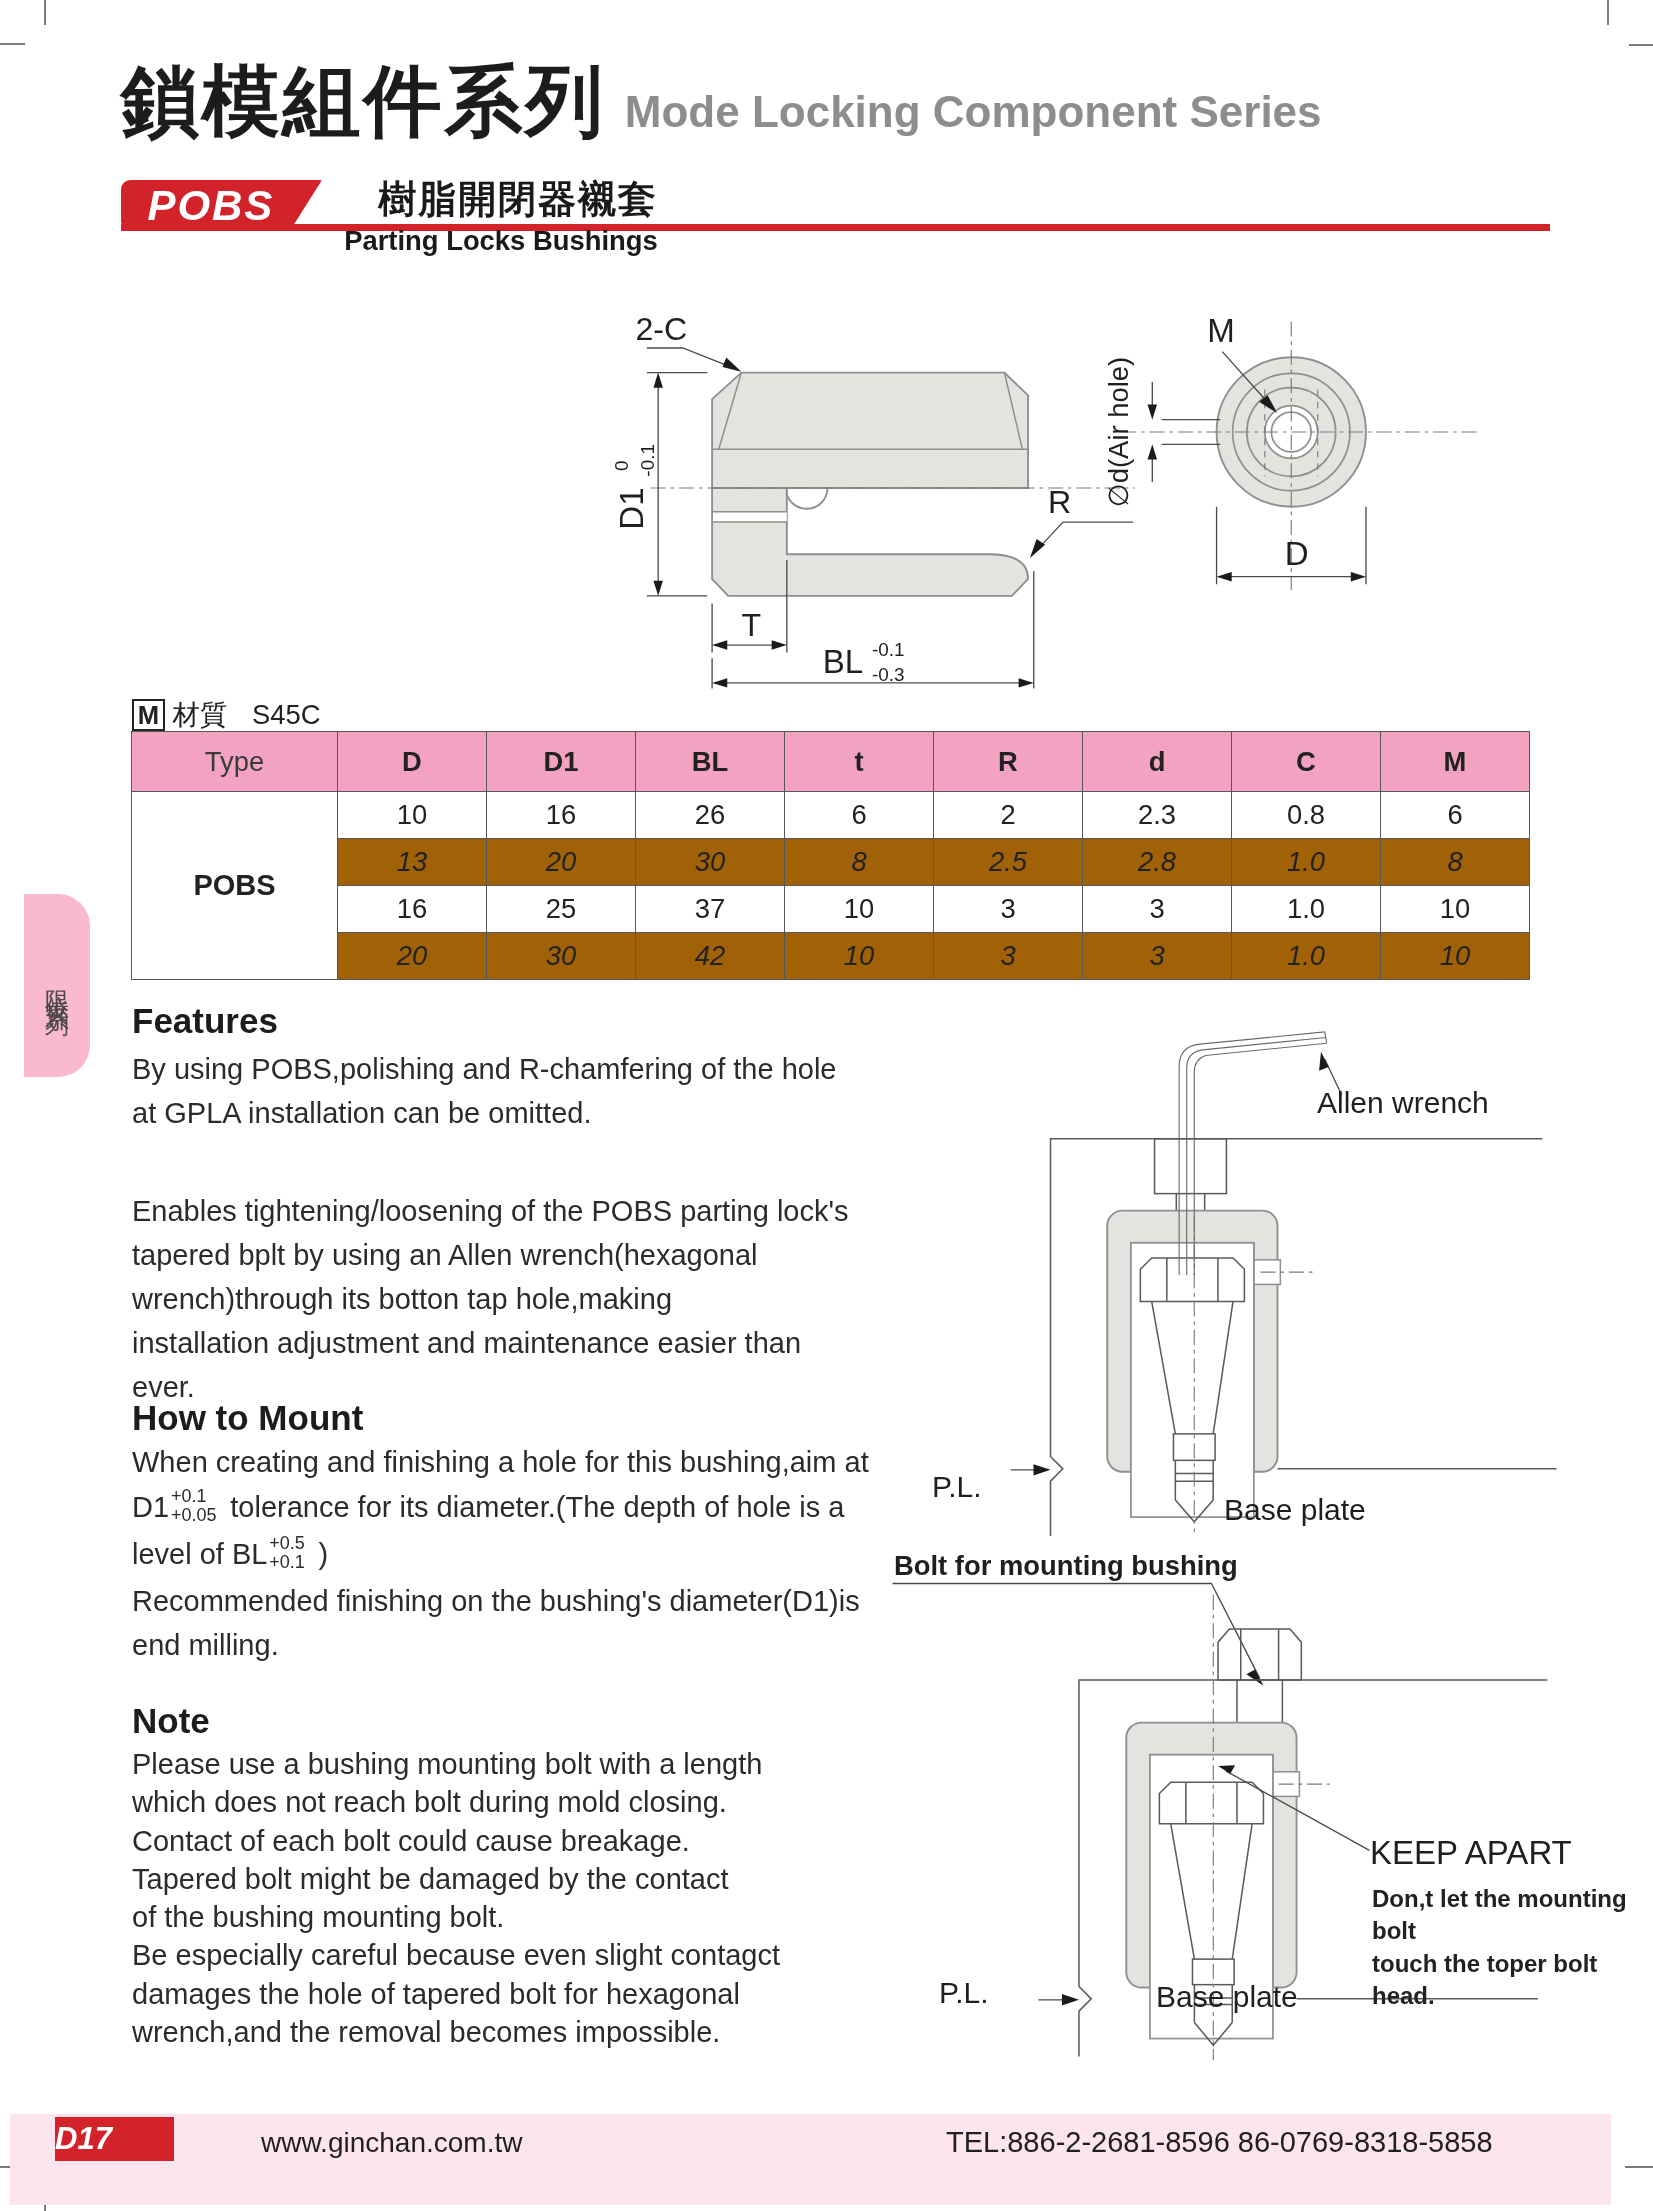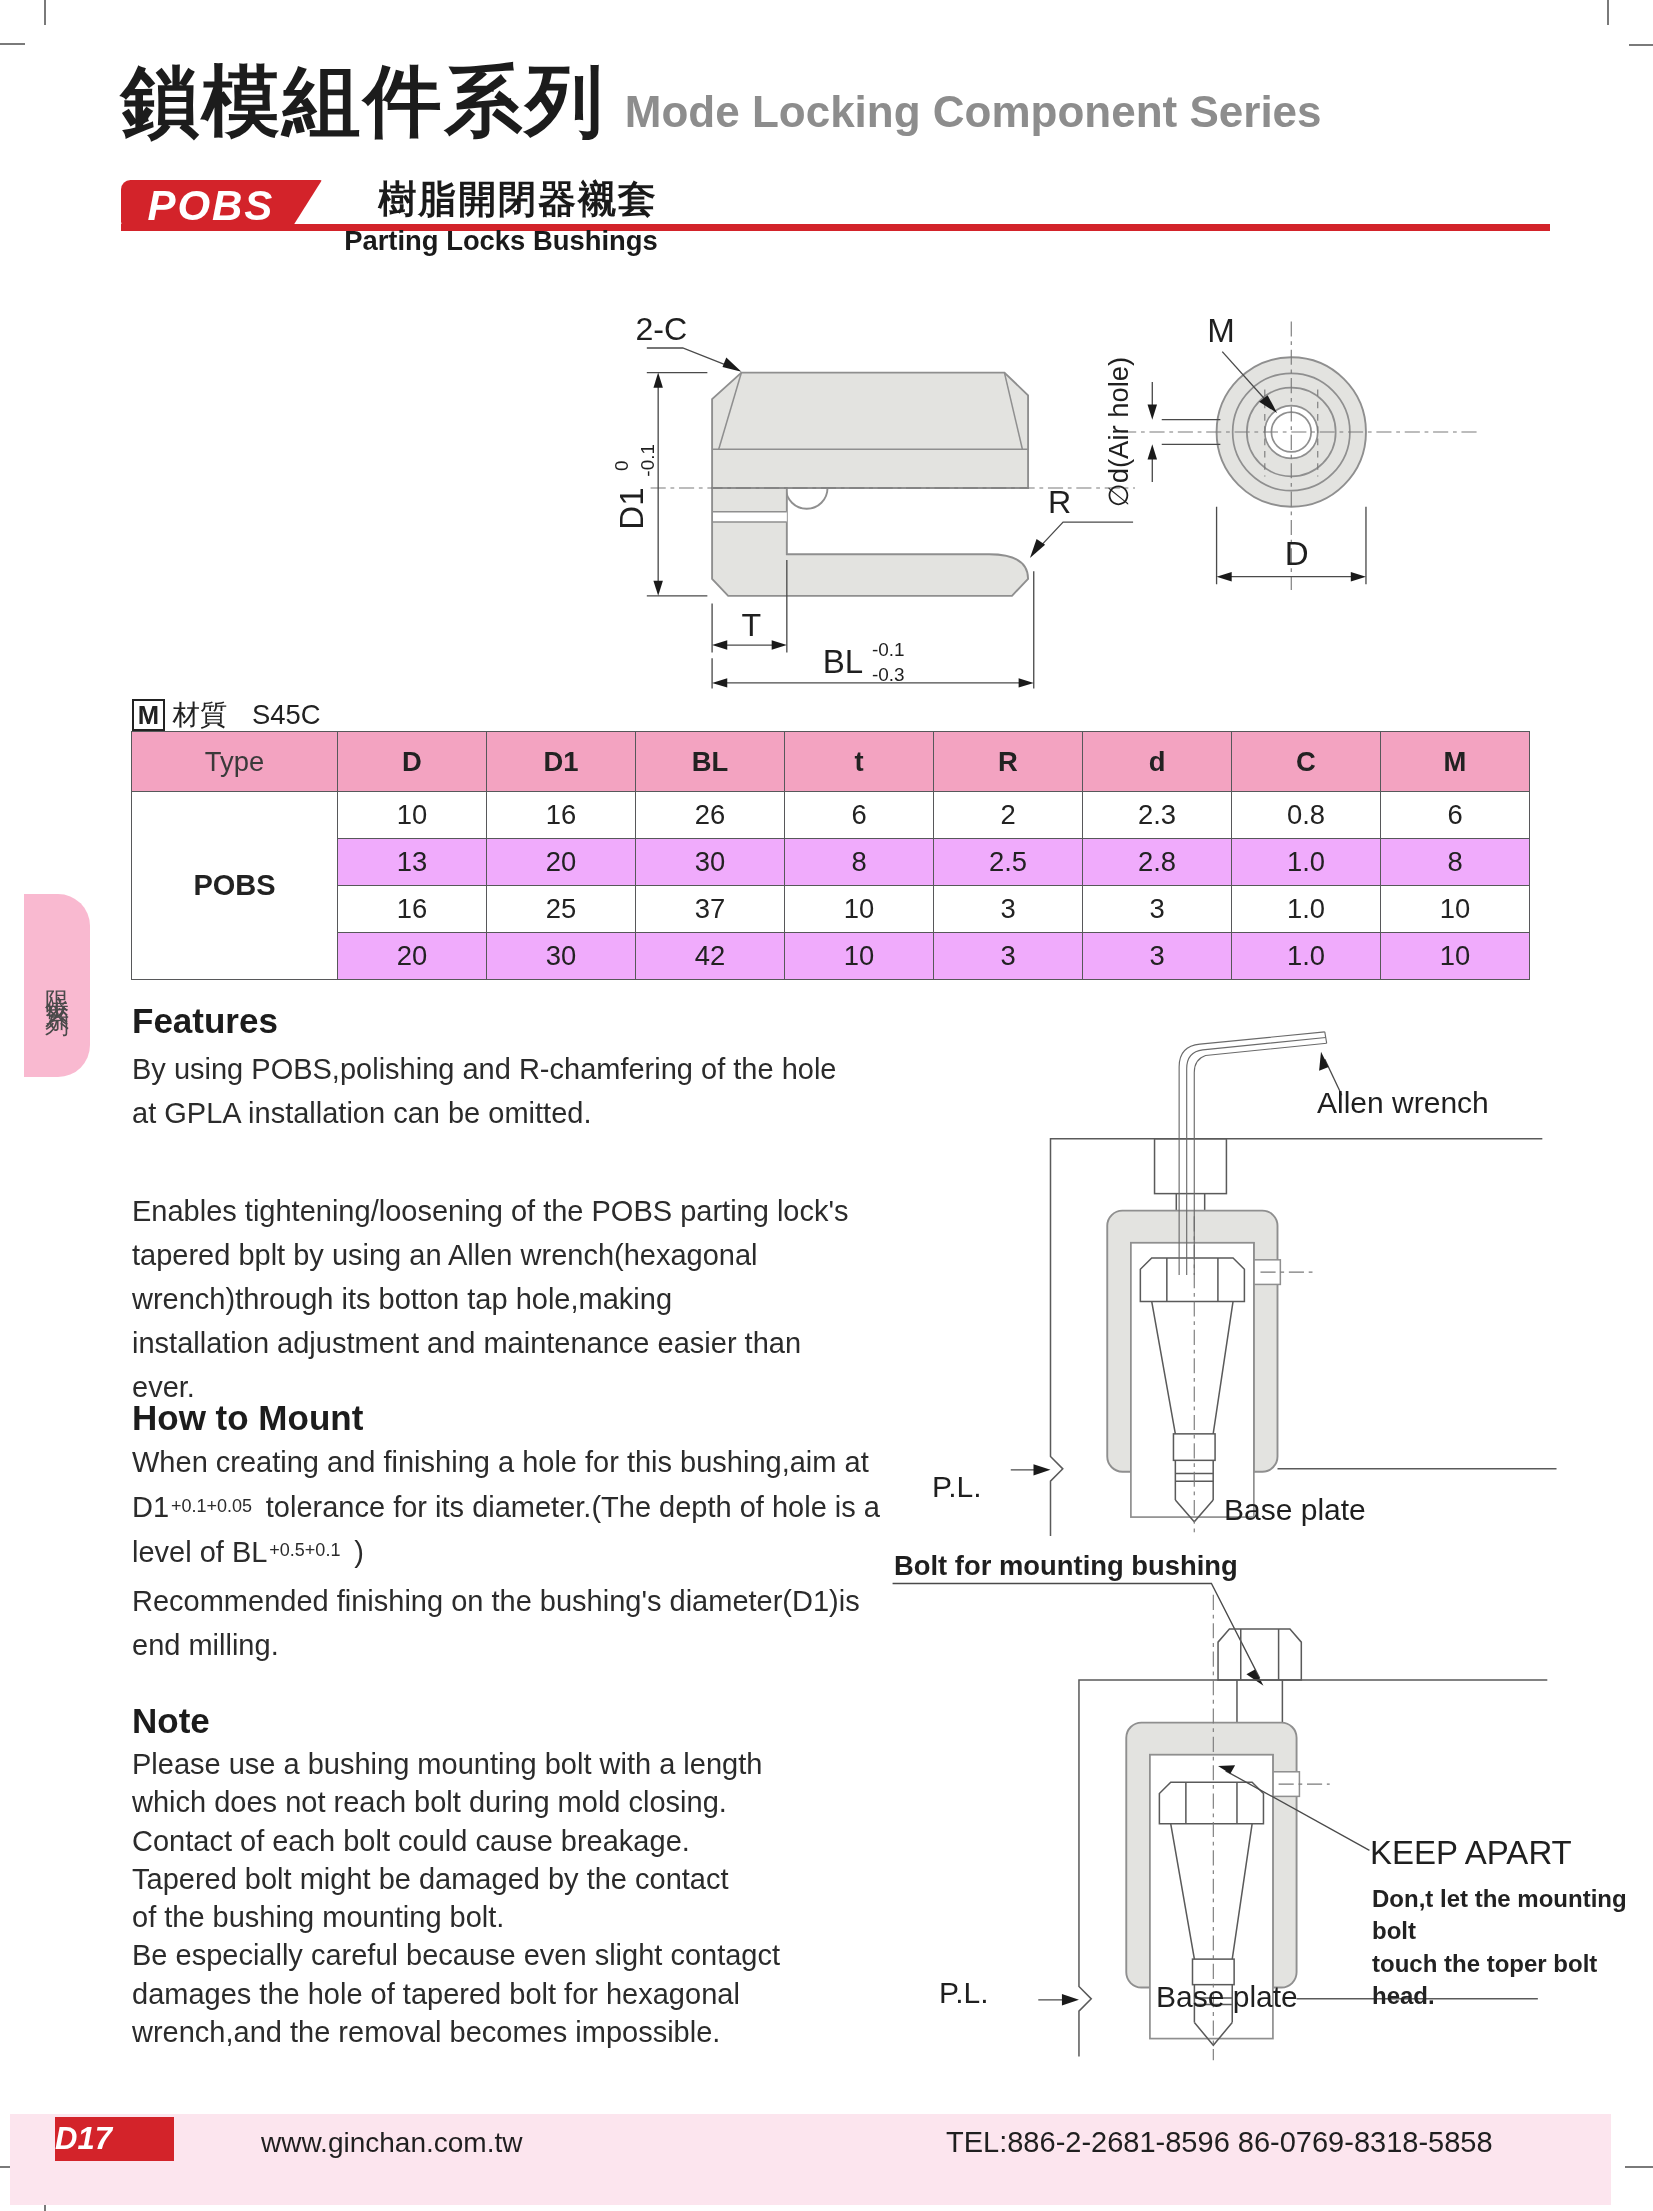--- a/index.html
+++ b/index.html
@@ -23,35 +23,35 @@
   
   #material{left:132px;top:697px;display:flex;align-items:center;font-size:27.4px;color:#222;}
   #material .mark{border:2.8px solid #222;font-weight:bold;padding:0 3.8px;margin-right:7.6px;font-size:25.6px;line-height:28px;}
   #material .lbl{margin-right:24.6px;}
   
   #spec-table{left:131px;top:731px;border-collapse:collapse;table-layout:fixed;}
   #spec-table th,#spec-table td{border:1.9px solid #57585a;text-align:center;font-size:27.4px;color:#222;}
   #spec-table th{background:#f3a3c1;height:57px;font-weight:bold;}
   #spec-table th.type{font-weight:normal;color:#3a3a3a;}
   #spec-table td{height:44px;background:#fff;}
-  #spec-table tr.even td{background:#f0abfc;}
+  #spec-table tr.even td{background:#a16207;font-style:italic;}
   #spec-table td.type-cell{background:#fff;font-weight:bold;font-size:29px;}
   
   #side-tab{left:24px;top:894px;width:66px;height:183px;background:#f9b9d0;border-radius:0 32px 32px 0;
      display:flex;align-items:center;justify-content:center;}
   #side-tab span{writing-mode:vertical-rl;font-size:24px;color:#4a4a4a;letter-spacing:5.7px;}
   
   .h2{font-size:35px;font-weight:bold;color:#1c1c1c;}
   .body-text{font-size:29px;color:#2b2b2b;line-height:1.52;white-space:pre-line;}
   #features-h{left:132px;top:1001px;}
   #features-p1{left:132px;top:1047px;width:785px;}
   #features-p2{left:132px;top:1189px;width:795px;}
   #mount-h{left:132px;top:1398px;}
   #mount-p1{left:132px;top:1440px;width:823px;font-size:29px;color:#2b2b2b;line-height:1.55;}
-  .tol{display:inline-flex;vertical-align:middle;font-size:18px;line-height:1.1;
+  .tol{display:inline-flex;flex-direction:column;vertical-align:middle;font-size:18px;line-height:1.1;
        margin:0 5.7px 5.7px 1.9px;color:#2b2b2b;}
   #mount-p2{left:132px;top:1579px;width:795px;}
   #note-h{left:132px;top:1701px;}
   #note-p{left:132px;top:1745px;width:795px;line-height:1.32;}
   
   .diag-label{font-size:30px;color:#1f1f1f;}
   .diag-label.bold{font-weight:bold;font-size:27.4px;}
   #lbl-allen{left:1317px;top:1086px;}
   #lbl-pl1{left:932px;top:1470px;}
   #lbl-baseplate1{left:1224px;top:1493px;}

